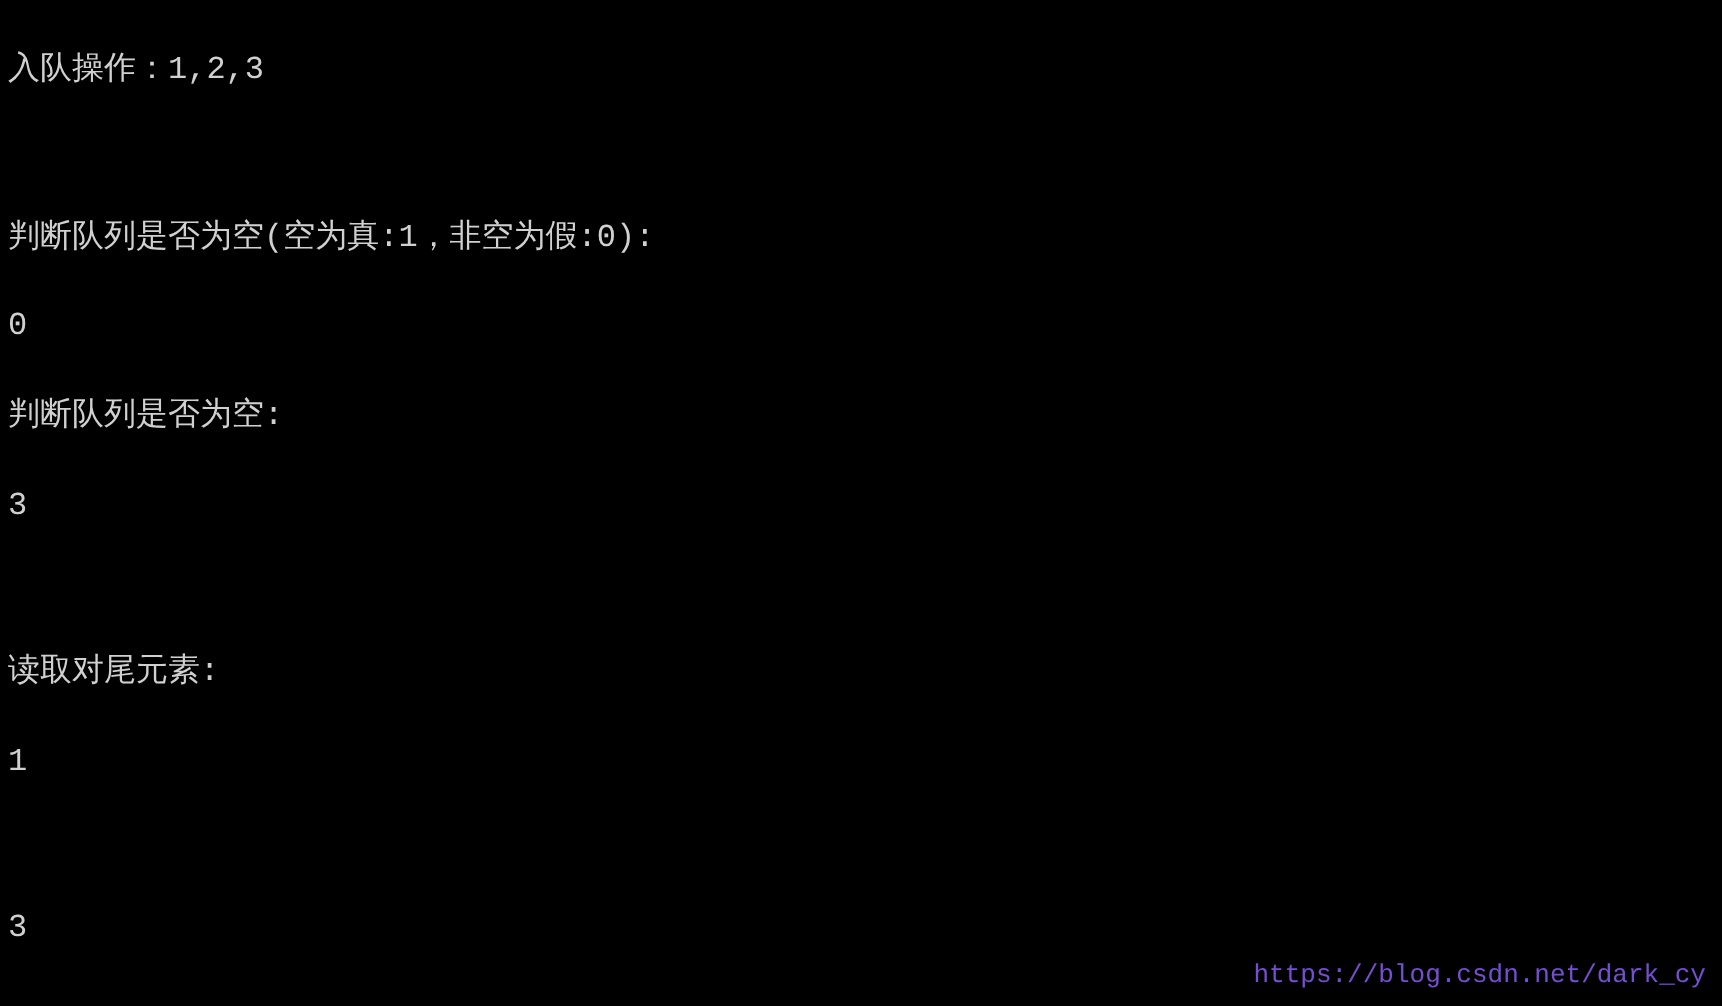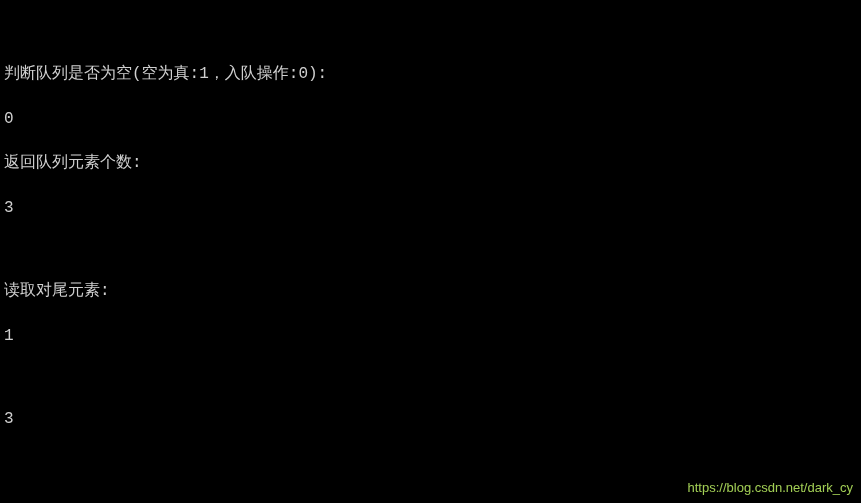--- a/index.html
+++ b/index.html
@@ -23,34 +23,35 @@
       white-space: pre;
     }
     .line {
       display: block;
       min-height: 1em;
     }
     .watermark {
       position: absolute;
       bottom: 6px;
       right: 8px;
-      color: #bef264;
-      font-family: Liberation Sans, sans-serif;
+      color: #8b5cf6;
+      font-family: Liberation Mono, monospace;
       font-size: 13px;
       opacity: 0.85;
     }
   </style>
 </head>
 <body>
 
 <div class="console">
+<span class="line">入队操作：1,2,3</span>
 <span class="line"></span>
-<span class="line">判断队列是否为空(空为真:1，入队操作:0):</span>
+<span class="line">判断队列是否为空(空为真:1，非空为假:0):</span>
 <span class="line">0</span>
-<span class="line">返回队列元素个数:</span>
+<span class="line">判断队列是否为空:</span>
 <span class="line">3</span>
 <span class="line"></span>
 <span class="line">读取对尾元素:</span>
 <span class="line">1</span>
 <span class="line"></span>
 <span class="line">3</span>
 
 
 
 

